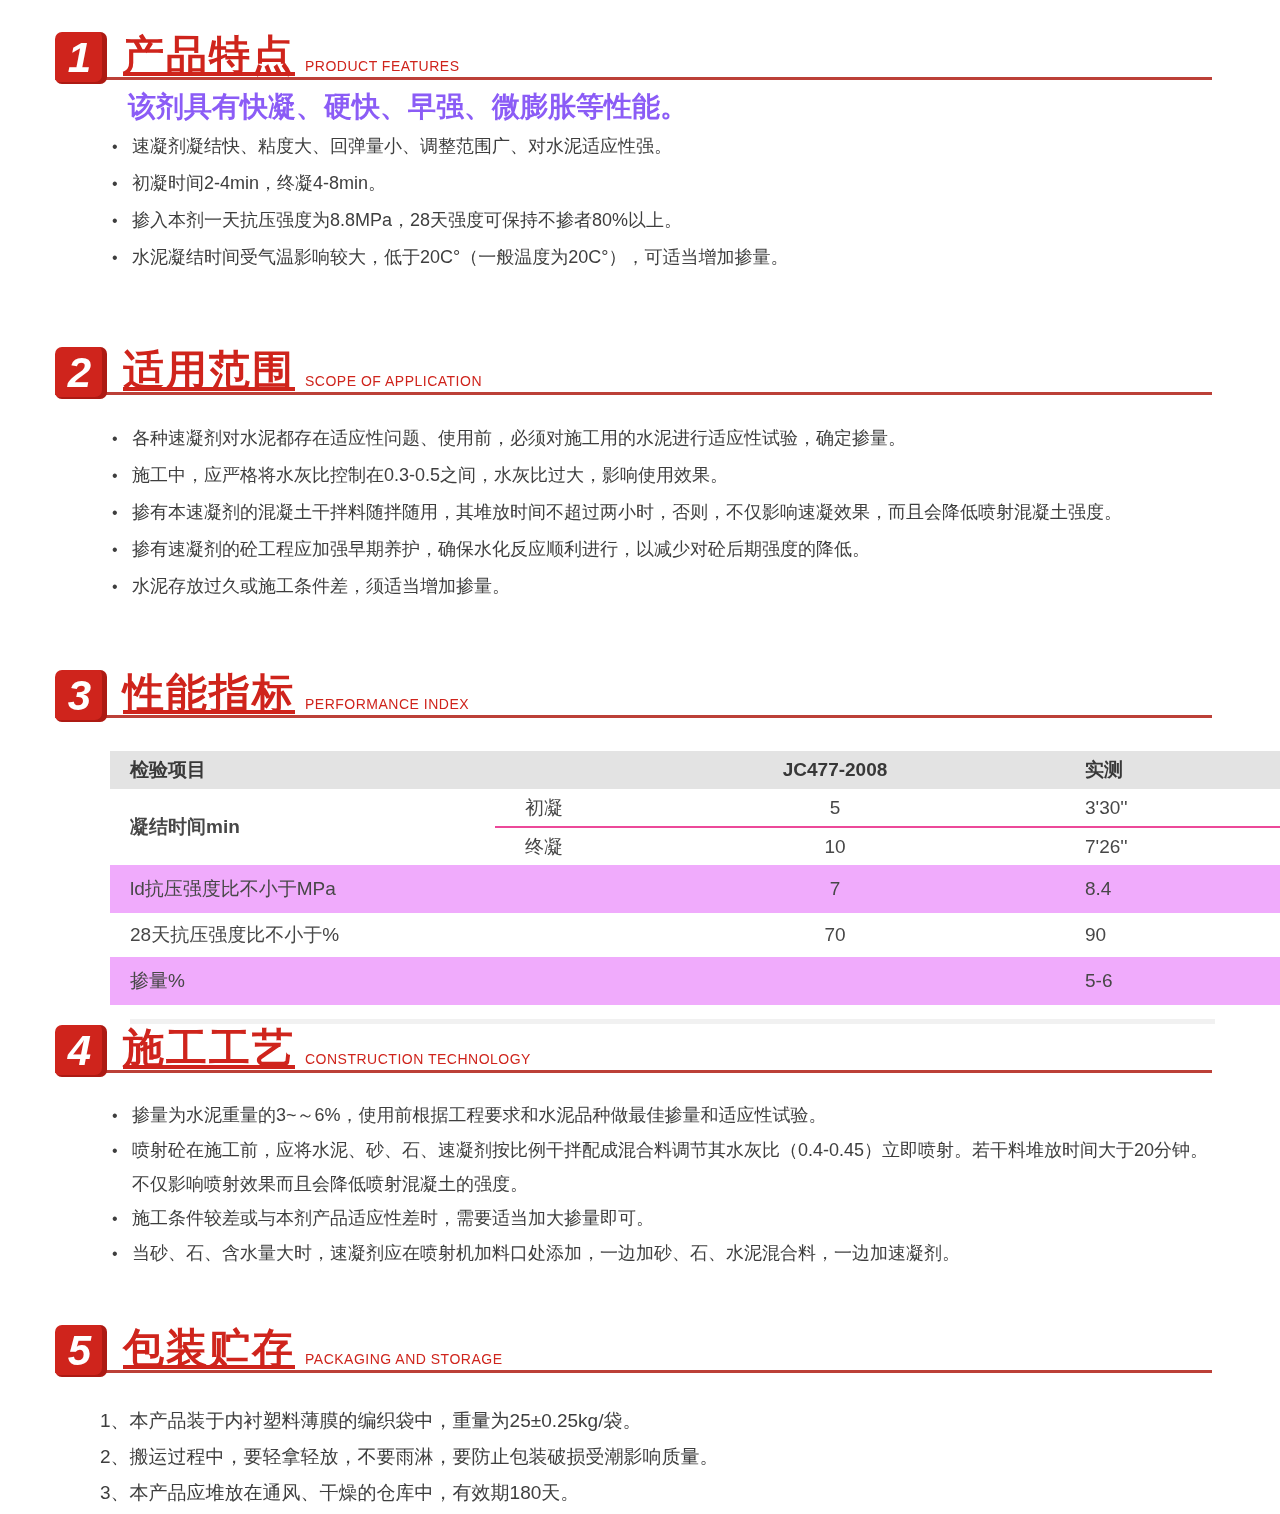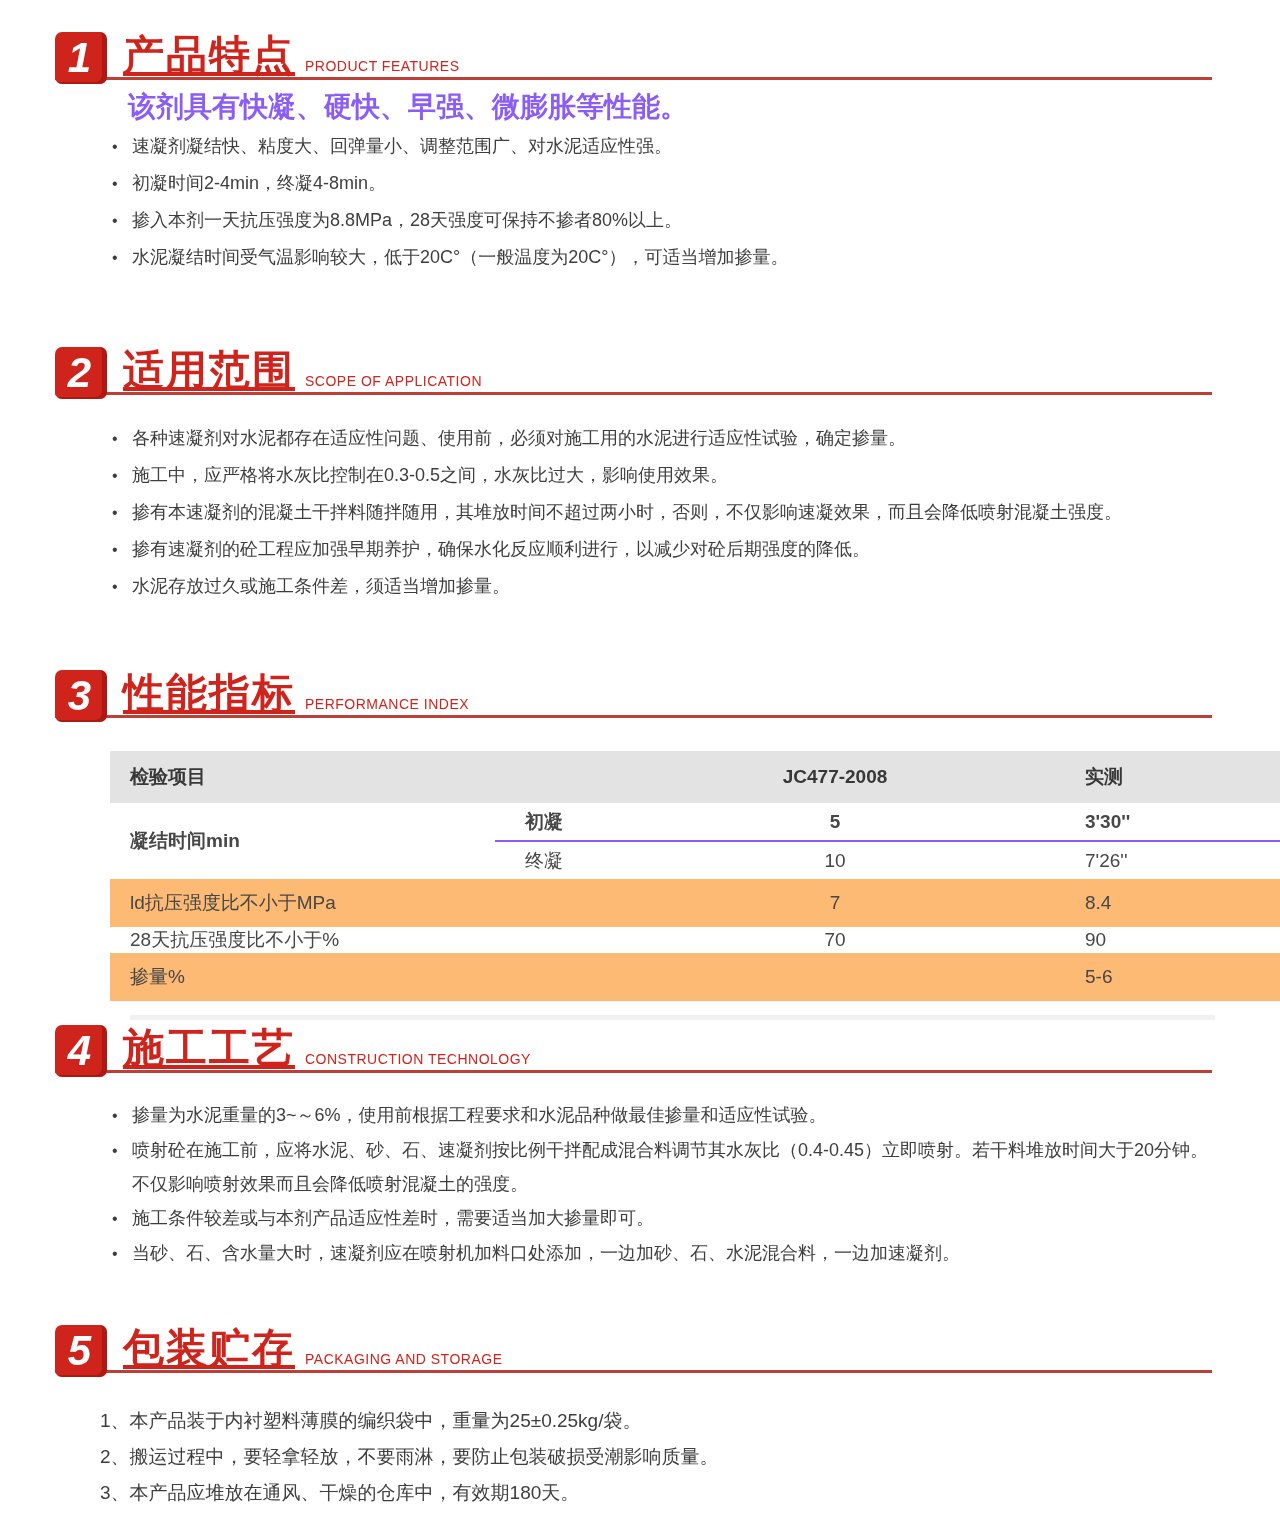--- a/index.html
+++ b/index.html
@@ -66,25 +66,25 @@
     width:1102px;
     border-collapse:collapse;
     font-size:19px; color:#474747;
     table-layout:fixed;
   }
   table.perf td { vertical-align:middle; padding:0; }
   .c1 { width:365px; padding-left:20px !important;font-weight:bold; }
   .c2 { width:165px; padding-left:30px !important; }
   .c3 { width:290px; text-align:center; }
   .c4 { width:282px; padding-left:105px !important; }
-  tr.thead td { background:#e3e3e3; height:52px; font-weight:bold; color:#383838; }
+  tr.thead td { background:#e3e3e3; height:38px; font-weight:bold; color:#383838; }
   tr.subrow td { height:37px; background:#ffffff; }
-  tr.subrow1 td.divb { border-bottom:2px solid #8b5cf6;font-weight:bold; }
-  tr.graybg td { background:#fdba74; height:48px; }
-  tr.whitebg td { background:#ffffff; height:26px; }
+  tr.subrow1 td.divb { border-bottom:2px solid #ec4899; }
+  tr.graybg td { background:#f0abfc; height:48px; }
+  tr.whitebg td { background:#ffffff; height:44px; }
   .lbl2 { padding-left:20px !important; }
   .table-after {
     margin:14px 65px 0 130px;
     height:5px; background:#f1f1f1;
   }
 
   .num-items { margin:30px 64px 0 100px; }
   .num-item { font-size:19px; color:#3e3e3e; line-height:36px; }
 </style>
 </head>

